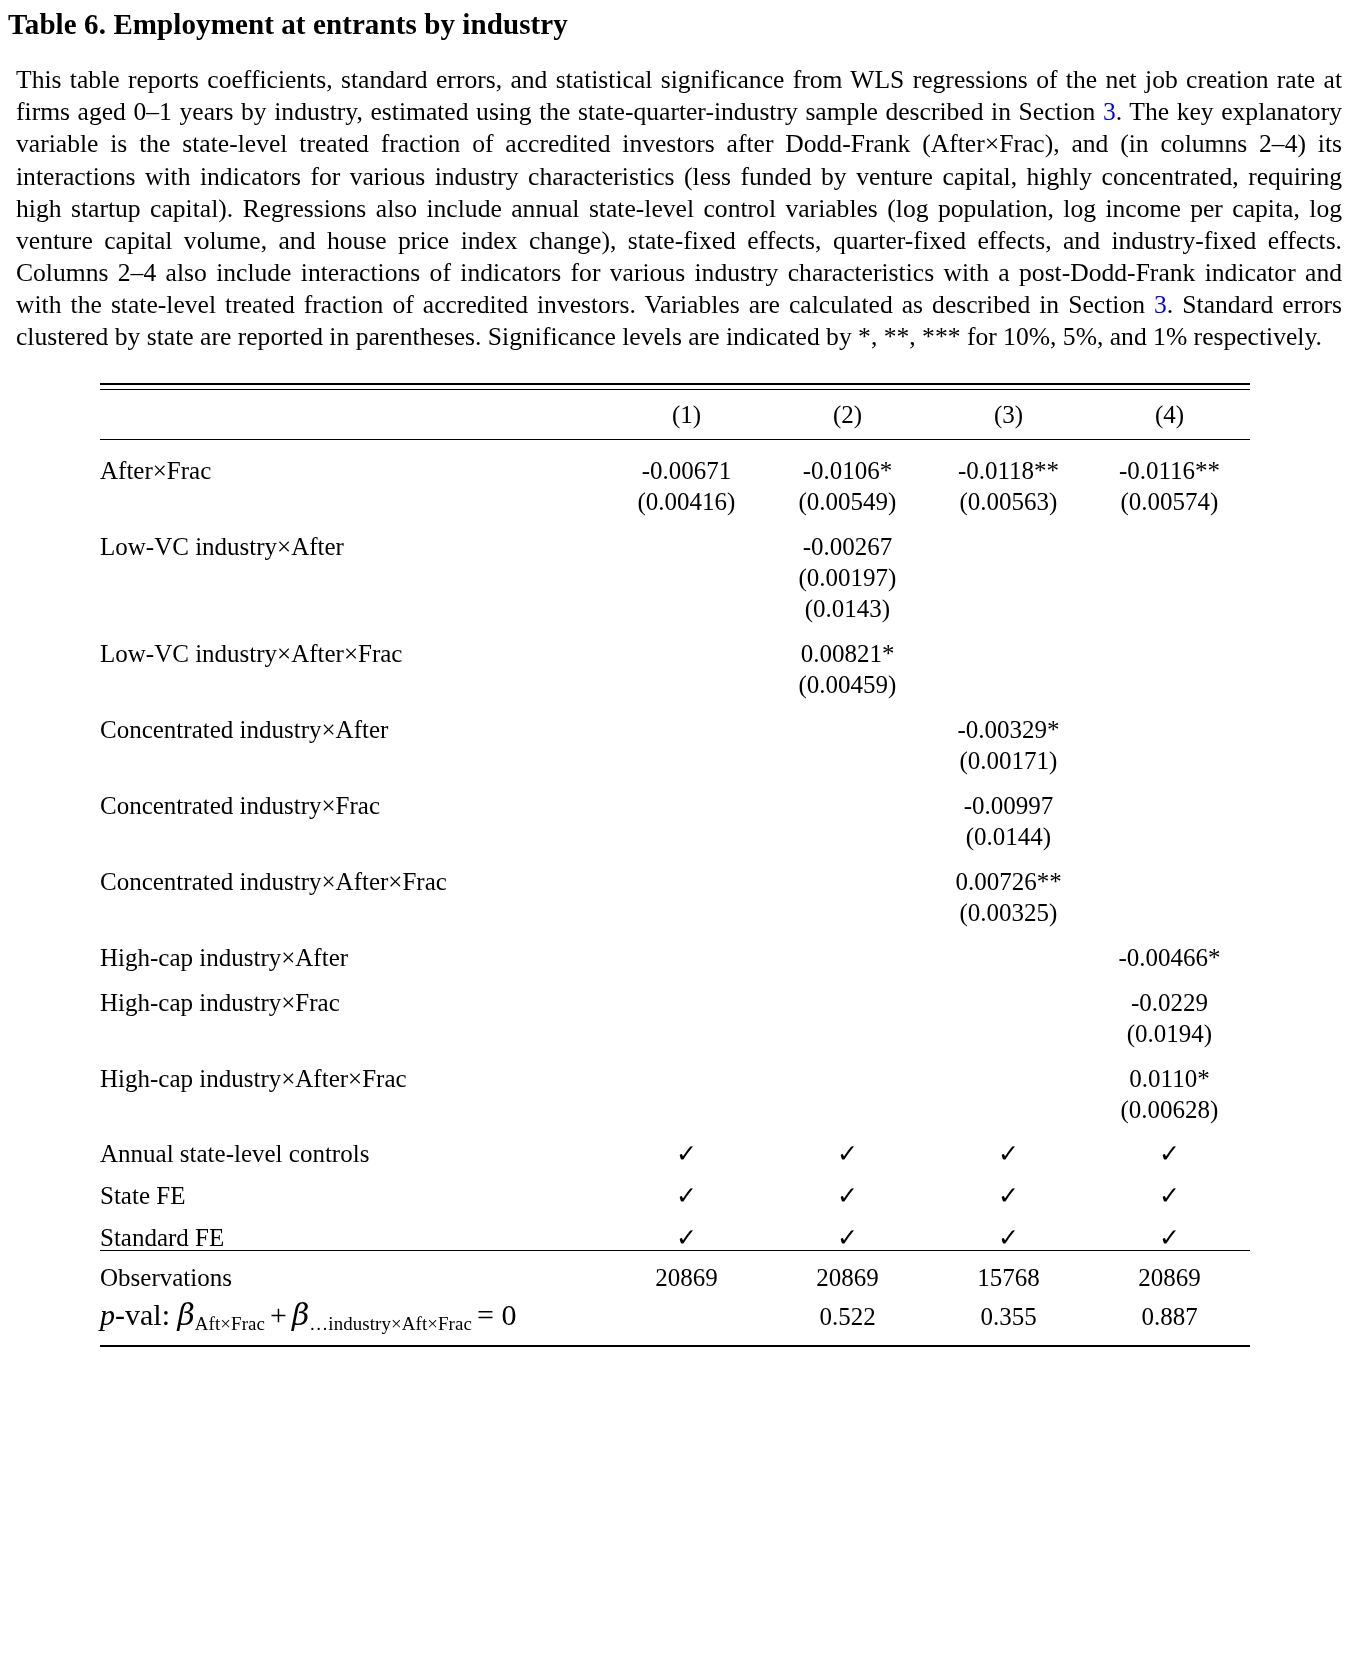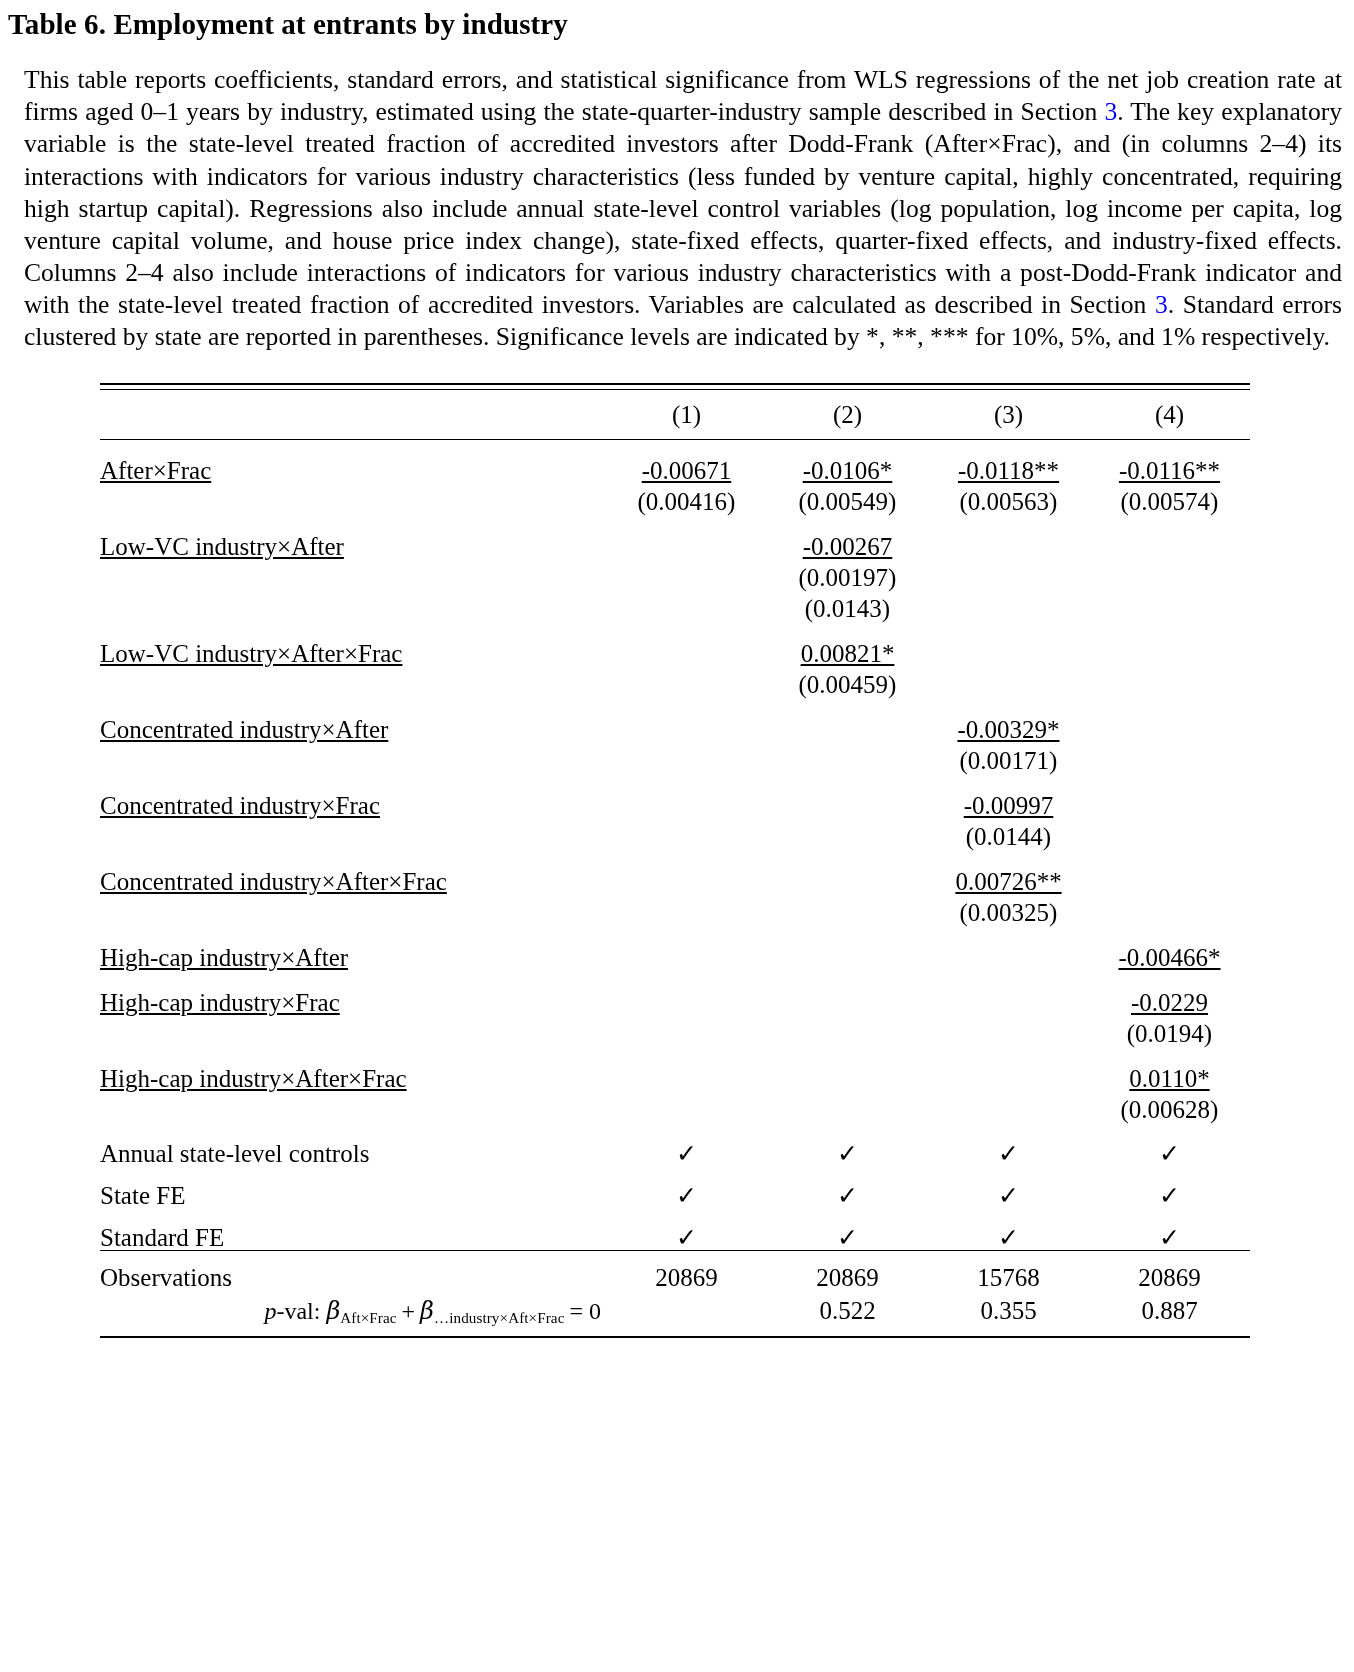--- a/index.html
+++ b/index.html
@@ -31,21 +31,21 @@
     margin: 6px 0 0 0;
     line-height: 1.25;
   }
 
   
   .caption {
     font-size: 25.6px;
     line-height: 1.255;
     text-align: justify;
     text-justify: inter-word;
-    margin: 22px 4px 0 16px;
+    margin: 22px 4px 0 8px;
     hyphens: none;
   }
   a.ref {
     color: #0000ee;
     text-decoration: none;
   }
 
   
   .tbl-wrap {
     margin: 30px 0 0 0;
@@ -95,43 +95,43 @@
   td.num {
     text-align: center;
     white-space: nowrap;
   }
   tr.hdr td {
     text-align: center;
     padding-top: 11px;
     padding-bottom: 10px;
     font-size: 25px;
   }
-  tr.coef td { padding-top: 17px; text-decoration: underline; }
+  tr.coef td { padding-top: 17px; }
   tr.se   td { padding-top: 3px; }
   tr.chk td { padding-top: 17px; }
   tr.chk td.num { font-size: 25px; }
   tr.obs td { padding-top: 13px; }
   tr.pval td { padding-top: 5px; padding-bottom: 9px; }
 
   .chk { font-size: 25px; line-height: 1; }
 
   
   .mi { font-family: "Liberation Serif", serif; font-style: italic; }
   .beta { font-family: "DejaVu Serif", serif; font-style: italic; font-size: 1.0em; }
   .sub {
     font-size: 0.63em;
     vertical-align: -0.28em;
     letter-spacing: 0.1px;
   }
   .op { padding: 0 5px; }
   td.pvlab {
-    text-align: right;
+    text-align: left;
     white-space: nowrap;
     padding-left: 18px;
-    font-size: 24px;
+    font-size: 30px;
   }
 </style>
 </head>
 <body>
 
 <div class="page">
 
   <div class="table-title">Table 6. Employment at entrants by industry</div>
 
   <div class="caption"><span>This table reports coefficients, standard errors, and statistical significance from WLS regressions of the net job creation rate at firms aged 0–1 years by industry, estimated using the state-quarter-industry sample described in Section </span><a class="ref" href="#">3</a><span>. The key explanatory variable is the state-level treated fraction of accredited investors after Dodd-Frank (After×Frac), and (in columns 2–4) its interactions with indicators for various industry characteristics (less funded by venture capital, highly concentrated, requiring high startup capital). Regressions also include annual state-level control variables (log population, log income per capita, log venture capital volume, and house price index change), state-fixed effects, quarter-fixed effects, and industry-fixed effects. Columns 2–4 also include interactions of indicators for various industry characteristics with a post-Dodd-Frank indicator and with the state-level treated fraction of accredited investors. Variables are calculated as described in Section </span><a class="ref" href="#">3</a><span>. Standard errors clustered by state are reported in parentheses. Significance levels are indicated by *, **, *** for 10%, 5%, and 1% respectively.</span></div>

